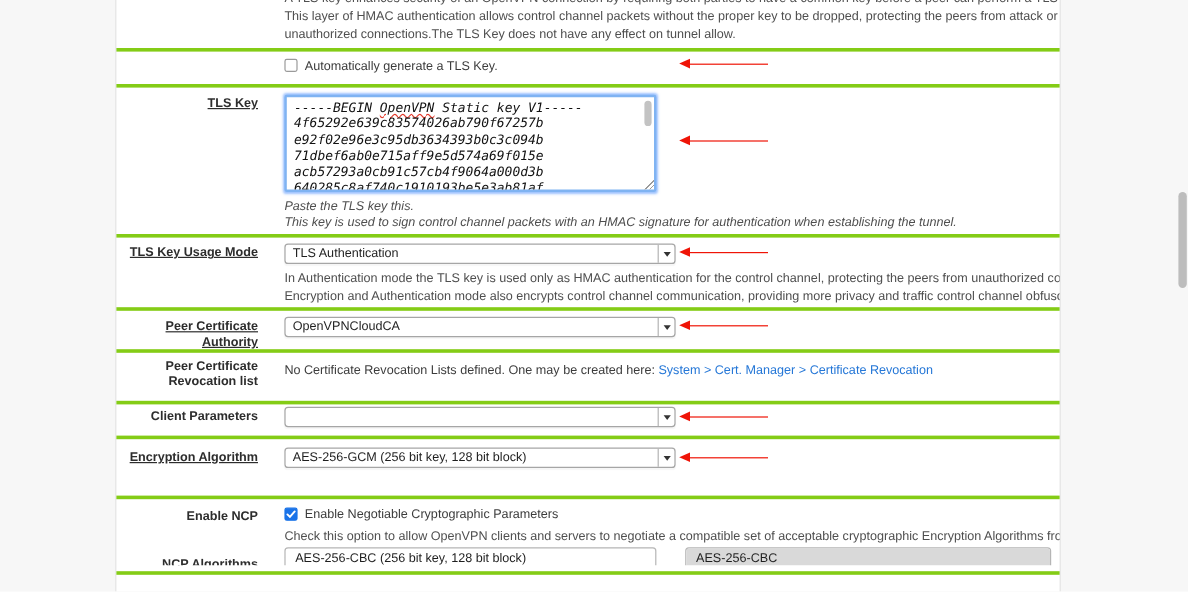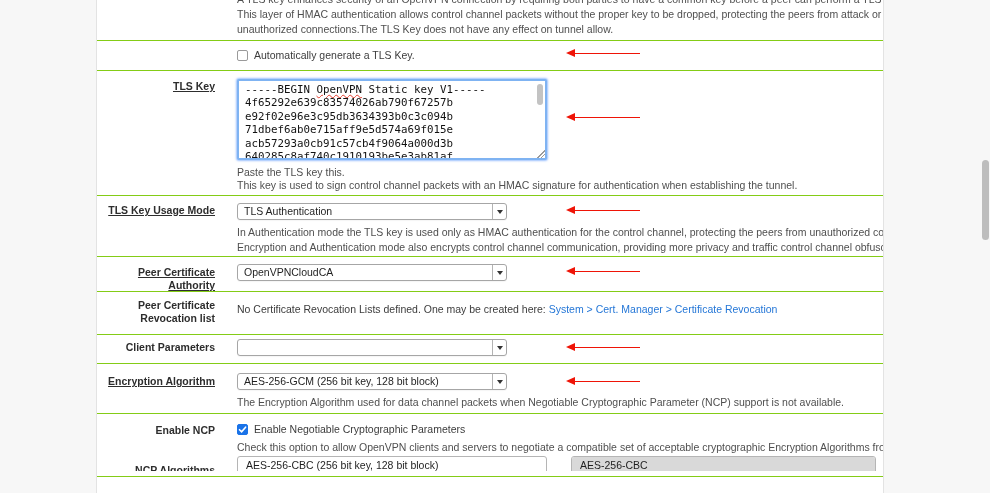--- a/index.html
+++ b/index.html
@@ -8,30 +8,30 @@
     background:#f7f7f7;
     font-family:"Liberation Sans", sans-serif;
     font-size:10.5px;color:#3c3c3c;
     -webkit-font-smoothing:antialiased;
   }
   .panel{
     position:absolute;left:96px;top:0;width:786px;height:493px;
     background:#ffffff;
     border-left:1px solid #e3e3e3;border-right:1px solid #e3e3e3;
   }
-  .row{position:absolute;left:0;right:0;border-bottom:1px solid #84cc16;overflow:hidden;}
+  .row{position:absolute;left:0;right:0;border-bottom:3px solid #84cc16;overflow:hidden;}
   .label-col{position:absolute;left:0;width:118px;text-align:right;font-weight:bold;color:#2d2d2d;line-height:13px;}
   .label-col.u{text-decoration:underline;}
   .input-col{position:absolute;left:140px;right:4px;}
   .helptext{color:#4f4f4f;line-height:15px;}
   .desc-line{white-space:nowrap;line-height:15px;color:#4f4f4f;}
 
   
   .sel{
-    position:relative;width:270px;height:17px;box-sizing:border-box;
+    position:relative;width:326px;height:17px;box-sizing:border-box;
     background:#fff;border:1px solid #a6a6a6;border-radius:3px;
     line-height:15px;padding-left:6px;color:#1f1f1f;
     box-shadow:0 1px 1px rgba(0,0,0,0.04);
   }
   .sel .caretbox{
     position:absolute;top:0;right:0;bottom:0;width:13px;
     border-left:1px solid #b3b3b3;display:flex;align-items:center;justify-content:center;
   }
   .caret{width:0;height:0;border-left:3.5px solid transparent;border-right:3.5px solid transparent;border-top:4px solid #333;}
 
@@ -89,21 +89,21 @@
   </div>
 
   <div class="row" style="top:41px;height:29px;">
     <div class="input-col" style="top:8px;">
       <span class="cbx"></span><span>Automatically generate a TLS Key.</span>
     </div>
   </div>
 
   <div class="row" style="top:71px;height:124px;">
     <div class="label-col u" style="top:9px;">TLS Key</div>
-    <div class="input-col" style="top:0;">
+    <div class="input-col" style="top:0;font-style:italic;">
       <div class="keybox" style="margin-top:8px;">
         <div style="white-space:nowrap;"><span>-----BEGIN </span><span class="wavy">OpenVPN</span><span> Static key V1-----</span></div>
         <div class="keyrest">4f65292e639c83574026ab790f67257b
 e92f02e96e3c95db3634393b0c3c094b
 71dbef6ab0e715aff9e5d574a69f015e
 acb57293a0cb91c57cb4f9064a000d3b
 640285c8af740c1910193be5e3ab81af</div>
         <div class="kb-scroll"></div>
         <div class="kb-grip"></div>
       </div>
@@ -165,21 +165,20 @@
 
   <div class="row" style="top:363px;height:50px;">
     <div class="label-col u" style="top:12px;">Encryption Algorithm</div>
     <div class="input-col" style="top:0;">
       <div class="sel" style="margin-top:10px;">
         <span>AES-256-GCM (256 bit key, 128 bit block)</span>
         <span class="caretbox">
             <span class="caret"></span>
           </span>
       </div>
-      <div class="helptext" style="margin-top:5px;white-space:nowrap;">The Encryption Algorithm used for data channel packets when Negotiable Cryptographic Parameter (NCP) support is not available.</div>
     </div>
   </div>
 
   <div class="row" style="top:413px;height:63px;">
     <div class="label-col" style="top:11px;">Enable NCP</div>
     <div class="input-col" style="top:0;">
       <div style="margin-top:10px;">
         <span class="cbx checked"><svg width="9" height="9" viewBox="0 0 9 9">
               <path d="M1.5 4.7 L3.6 6.8 L7.6 2.2" stroke="#fff" stroke-width="1.6" fill="none" stroke-linecap="round"></path>
             </svg></span><span>Enable Negotiable Cryptographic Parameters</span>

